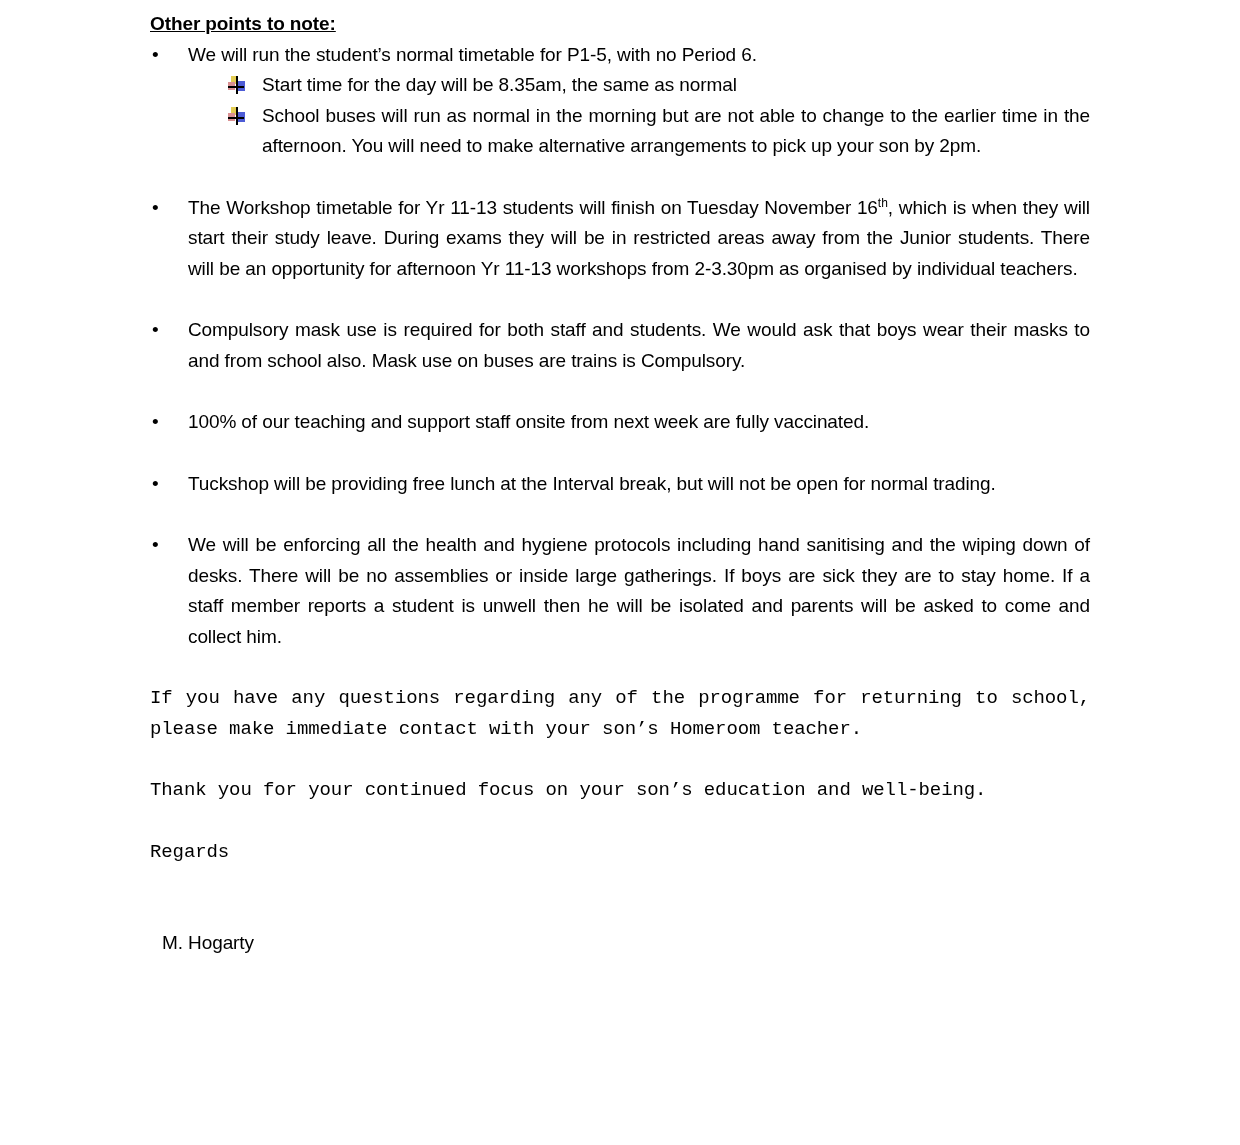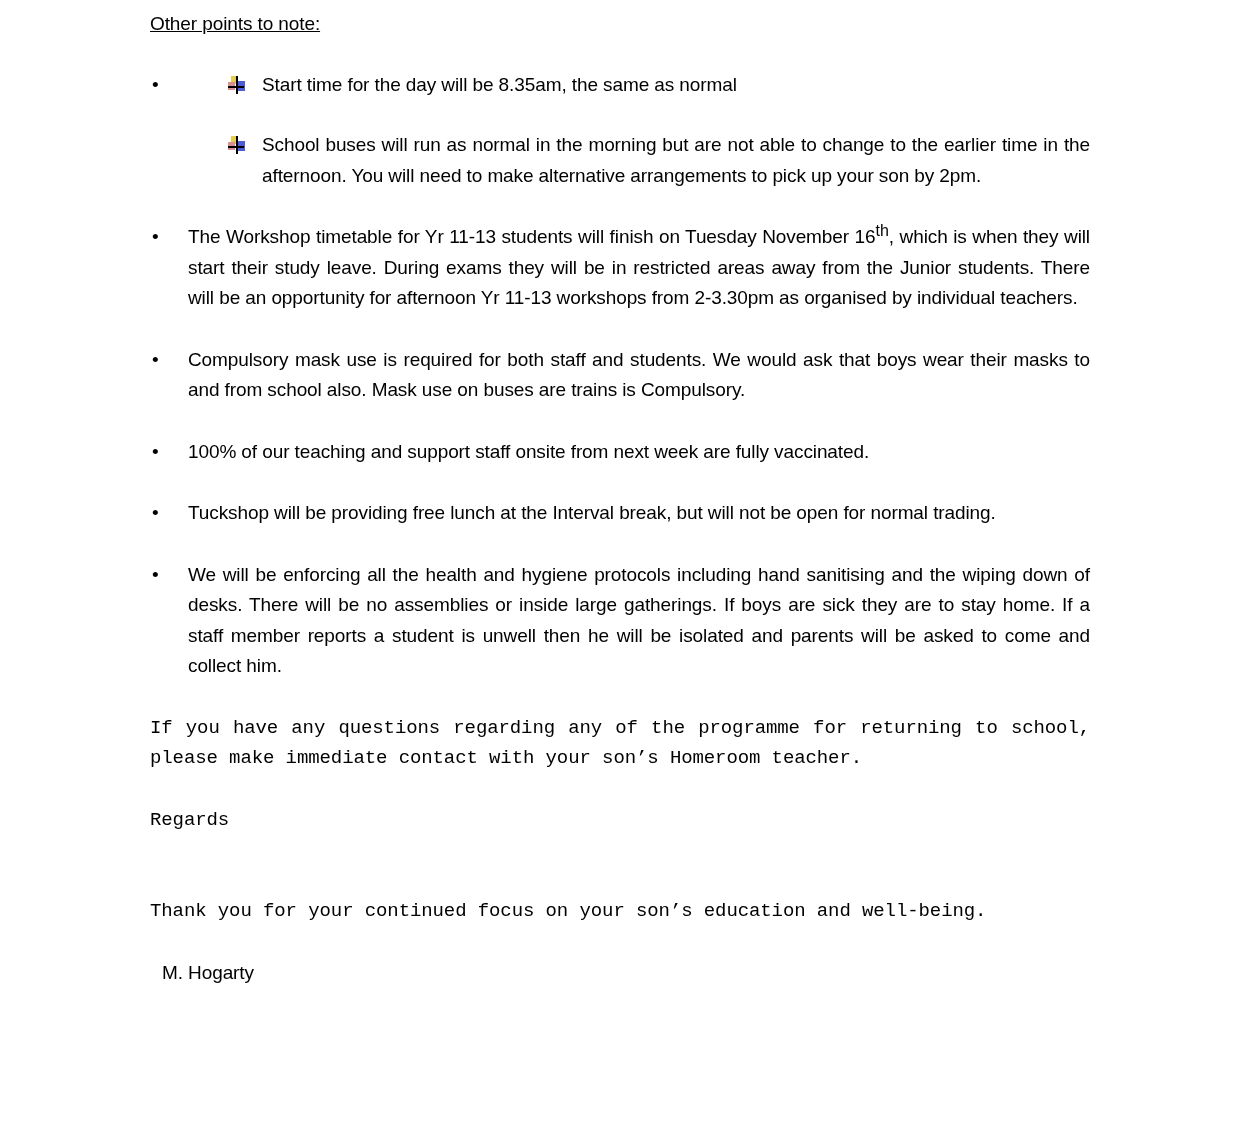--- a/index.html
+++ b/index.html
@@ -16,42 +16,41 @@
     line-height: 30.5px;
     color: #000000;
     letter-spacing: -0.1px;
   }
   .doc {
     padding: 9px 150px 0 150px;
   }
   p { margin: 0; }
 
   .heading {
-    font-weight: 400;
+    font-weight: 700;
   }
   .heading-text { text-decoration: underline; }
 
   .bullet {
     position: relative;
     padding-left: 38px;
     margin-bottom: 31px;
     text-align: justify;
   }
   .dot {
     position: absolute;
     left: 2px;
     top: 0;
     text-align: left;
   }
 
   .subitem {
     position: relative;
     padding-left: 74px;
     text-align: justify;
-    margin-top: 30px;
   }
 
   
   .plus-icon {
     position: absolute;
     left: 40px;
     top: 6px;
     width: 18px;
     height: 18px;
   }
@@ -64,35 +63,36 @@
 
   .para {
     margin-bottom: 31px;
     text-align: justify;
     font-family: Liberation Mono, monospace;
   }
   .signoff { margin-bottom: 61px; }
   .sig-name, .sig-title { margin: 12px; }
 
   sup.ord {
-    font-size: 16px;
+    font-size: 12px;
     line-height: 0;
     vertical-align: 7px;
     letter-spacing: 0;
   }
 </style>
 </head>
 <body>
 
 <div class="doc">
 
   <p class="heading"><span class="heading-text">Other points to note:</span></p>
 
   <div class="bullet">
     <span class="dot">•</span>
+    <p class="btext">We will run the student’s normal timetable for P1-5, with no Period 6.</p>
 
     <div class="subitem">
       <span class="plus-icon">
           <i class="sq-yellow"></i>
           <i class="sq-pink"></i>
           <i class="sq-blue"></i>
           <i class="bar-v"></i>
           <i class="bar-h"></i>
         </span>
       <p class="subtext">Start time for the day will be 8.35am, the same as normal</p>
@@ -131,19 +131,19 @@
     <p class="btext">Tuckshop will be providing free lunch at the Interval break, but will not be open for normal trading.</p>
   </div>
 
   <div class="bullet">
     <span class="dot">•</span>
     <p class="btext">We will be enforcing all the health and hygiene protocols including hand sanitising and the wiping down of desks. There will be no assemblies or inside large gatherings. If boys are sick they are to stay home. If a staff member reports a student is unwell then he will be isolated and parents will be asked to come and collect him.</p>
   </div>
 
   <p class="para">If you have any questions regarding any of the programme for returning to school, please make immediate contact with your son’s Homeroom teacher.</p>
 
+  <p class="para">Thank you for your continued focus on your son’s education and well-being.</p>
+
   <p class="para signoff">Regards</p>
-
-  <p class="para">Thank you for your continued focus on your son’s education and well-being.</p>
 
   <p class="sig-name">M. Hogarty</p>
 
 </div>
 
 </body></html>

